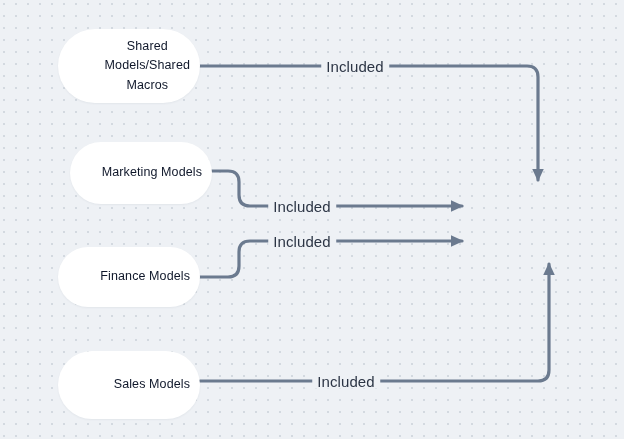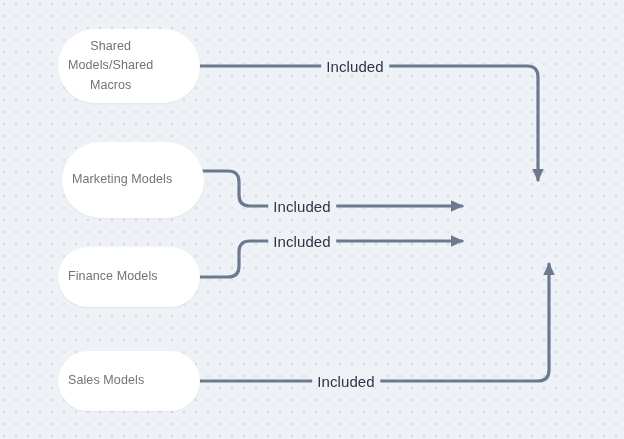--- a/index.html
+++ b/index.html
@@ -27,23 +27,23 @@
     width: 624px;
     height: 439px;
   }
   .node {
     position: absolute;
     background: #ffffff;
     border-radius: 999px;
     box-sizing: border-box;
     display: flex;
     align-items: center;
-    justify-content: flex-start;
+    justify-content: flex-end;
     text-align: center;
-    color: #737373;
+    color: #0f172a;
     font-size: 12.5px;
     line-height: 1.55;
     letter-spacing: 0.1px;
     box-shadow: 0 1px 2px rgba(40,55,75,0.055);
   }
   .node-label {
     display: block;
     padding: 0 10px;
     white-space: pre-line;
   }
@@ -81,29 +81,29 @@
       <path d="M 200 381 L 538 381 Q 549 381 549 370 L 549 264" marker-end="url(#arrow)"></path>
     </g>
   </svg>
 
   <div class="node" style="left:58px; top:29px; width:142px; height:74px;">
     <span class="node-label">Shared
 Models/Shared
 Macros</span>
   </div>
 
-  <div class="node" style="left:62px; top:142px; width:142px; height:76px;">
+  <div class="node" style="left:70px; top:142px; width:142px; height:62px;">
     <span class="node-label">Marketing Models</span>
   </div>
 
   <div class="node" style="left:58px; top:247px; width:142px; height:60px;">
     <span class="node-label">Finance Models</span>
   </div>
 
-  <div class="node" style="left:58px; top:351px; width:142px; height:60px;">
+  <div class="node" style="left:58px; top:351px; width:142px; height:68px;">
     <span class="node-label">Sales Models</span>
   </div>
 
 
   <div class="edge-label" style="left:355px; top:66px;">Included</div>
 
   <div class="edge-label" style="left:302px; top:206px;">Included</div>
 
   <div class="edge-label" style="left:302px; top:241px;">Included</div>
 

